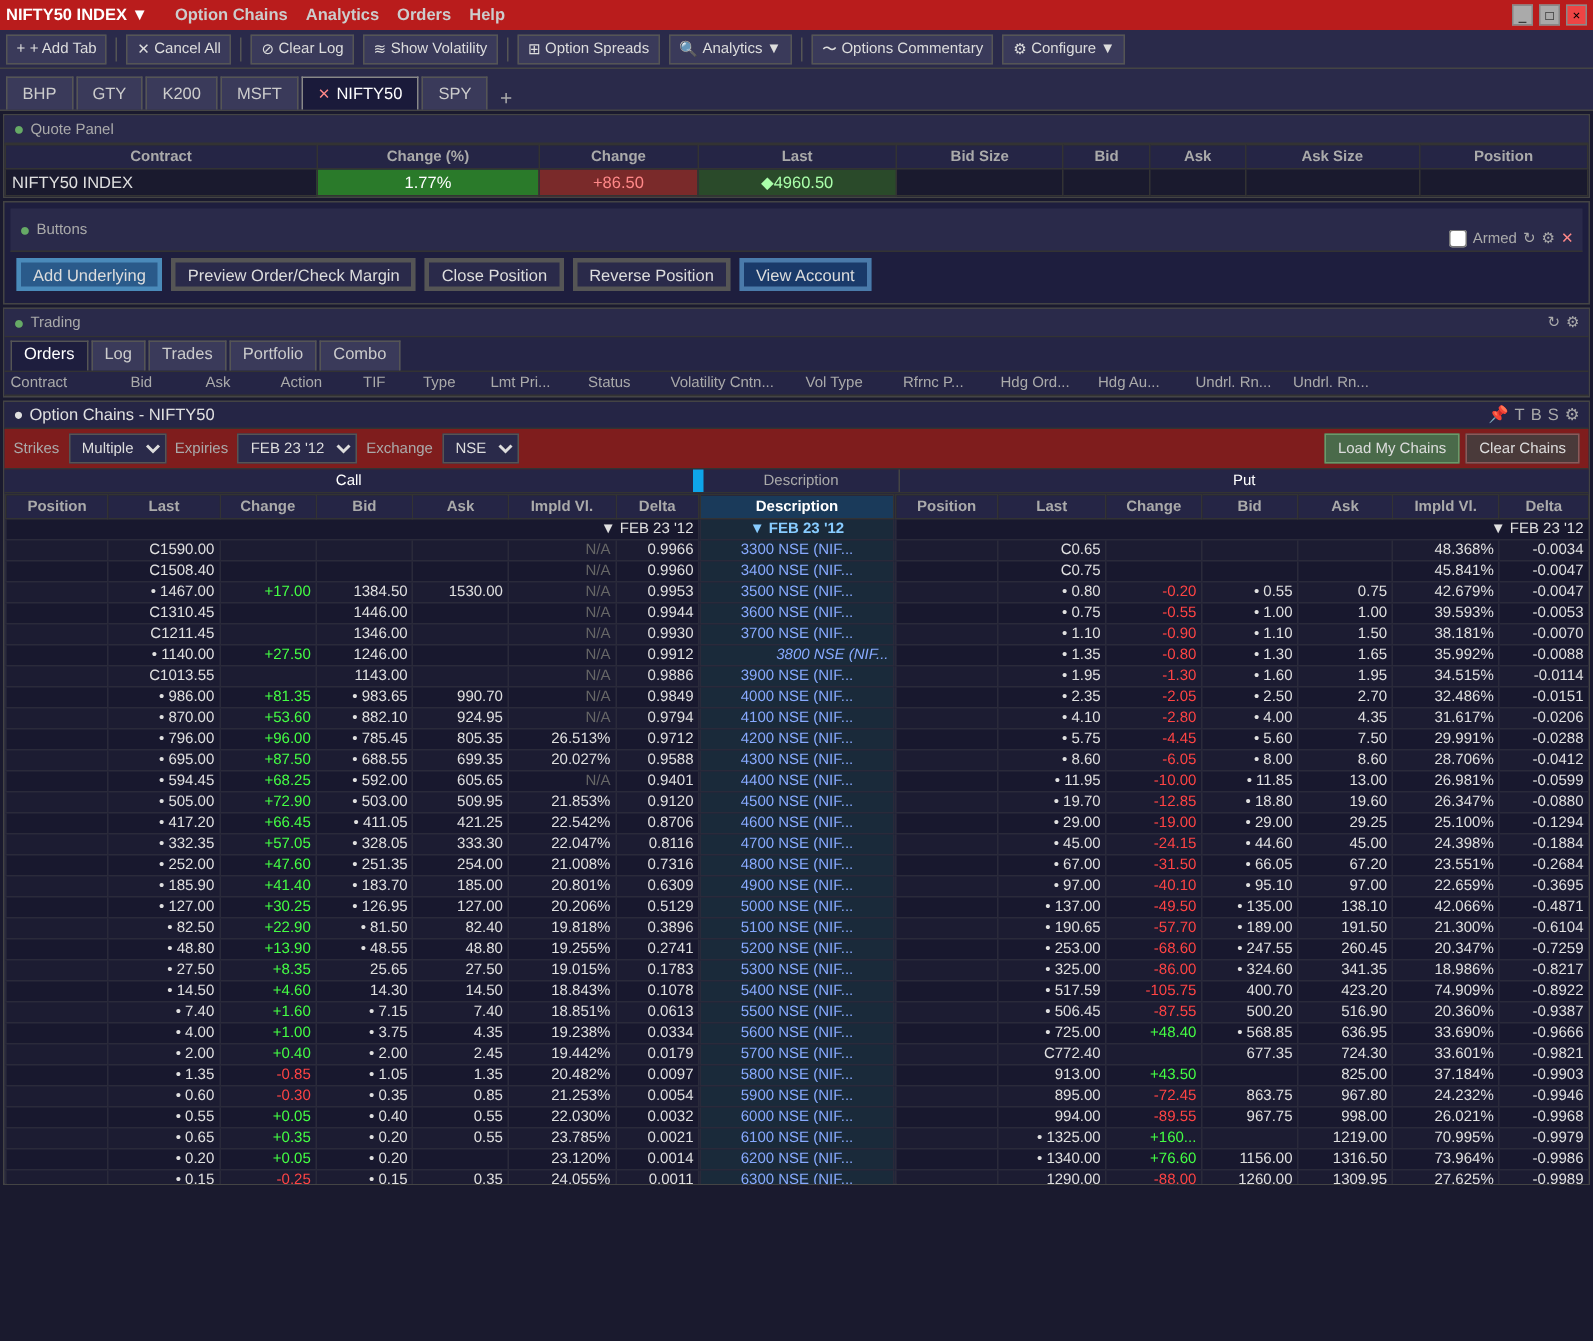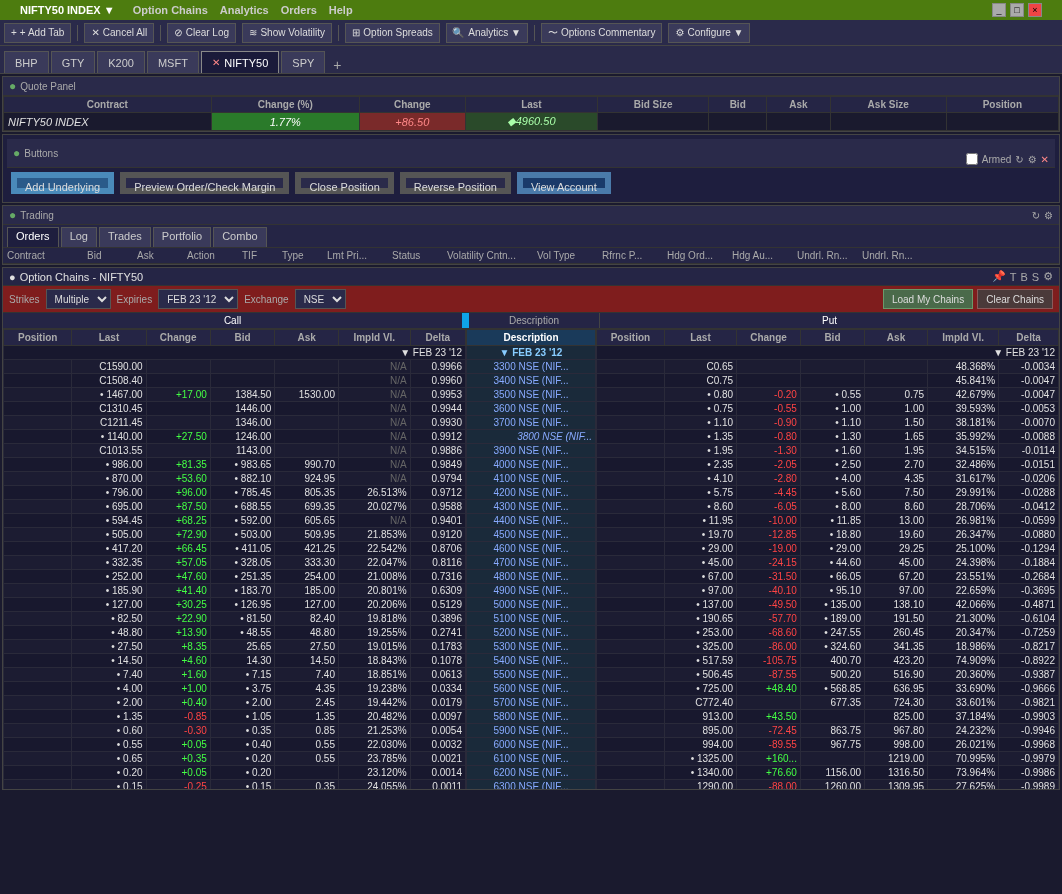--- a/index.html
+++ b/index.html
@@ -7,23 +7,23 @@
       font-family: Arial, sans-serif;
       font-size: 11px;
       background: #1a1a2e;
       color: #e0e0e0;
       width: 1062px;
       overflow: hidden;
     }
 
     
     #title-bar {
-      background: #4d7c0f;
+      background: #b91c1c;
       color: white;
-      padding: 2px 20px;
+      padding: 2px 4px;
       display: flex;
       align-items: center;
       justify-content: space-between;
       height: 20px;
     }
     #title-bar .title-left {
       display: flex;
       align-items: center;
       gap: 4px;
       font-size: 11px;
@@ -145,21 +145,20 @@
       font-size: 10px;
       padding: 2px 4px;
       text-align: center;
       border: 1px solid #333;
     }
     .quote-table td {
       padding: 2px 4px;
       font-size: 11px;
       border: 1px solid #333;
       text-align: center;
-      font-style: italic;
     }
     .quote-row-data td { background: #1a1a2e; }
     .quote-contract { text-align: left !important; }
     .quote-change-pct { background: #2a7a2a !important; color: #fff; }
     .quote-change { background: #7a2a2a !important; color: #f88; }
     .quote-last { background: #2a4a2a !important; color: #aaffaa; }
 
     
     #buttons-panel {
       background: #1e1e3e;
@@ -167,21 +166,21 @@
       margin: 2px;
       padding: 4px;
     }
     .buttons-row {
       display: flex;
       align-items: center;
       gap: 6px;
     }
     .action-btn {
       background: #3a5a3a;
-      border: 6px solid #d946ef;
+      border: 3px solid #d946ef;
       color: #ddd;
       font-size: 11px;
       padding: 3px 8px;
       cursor: pointer;
       height: 22px;
     }
     .action-btn.primary {
       background: #2a5a8a;
       border-color: #4a8aba;
     }

